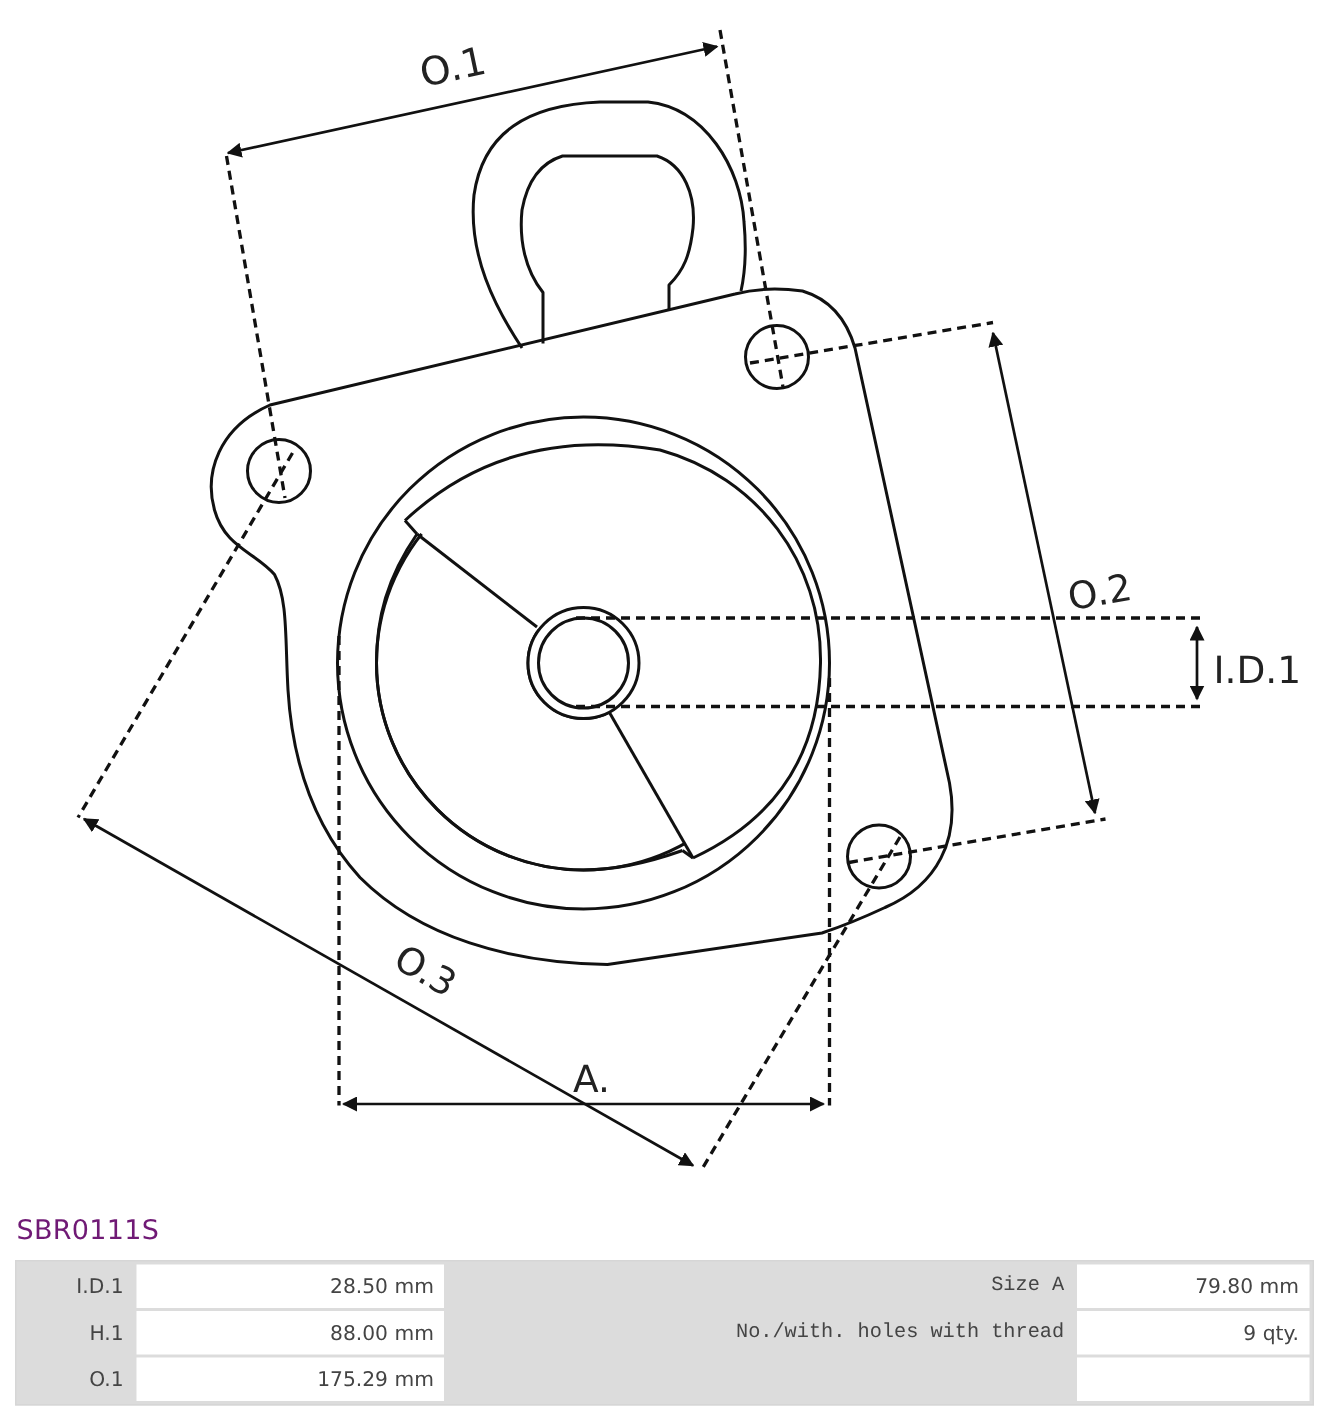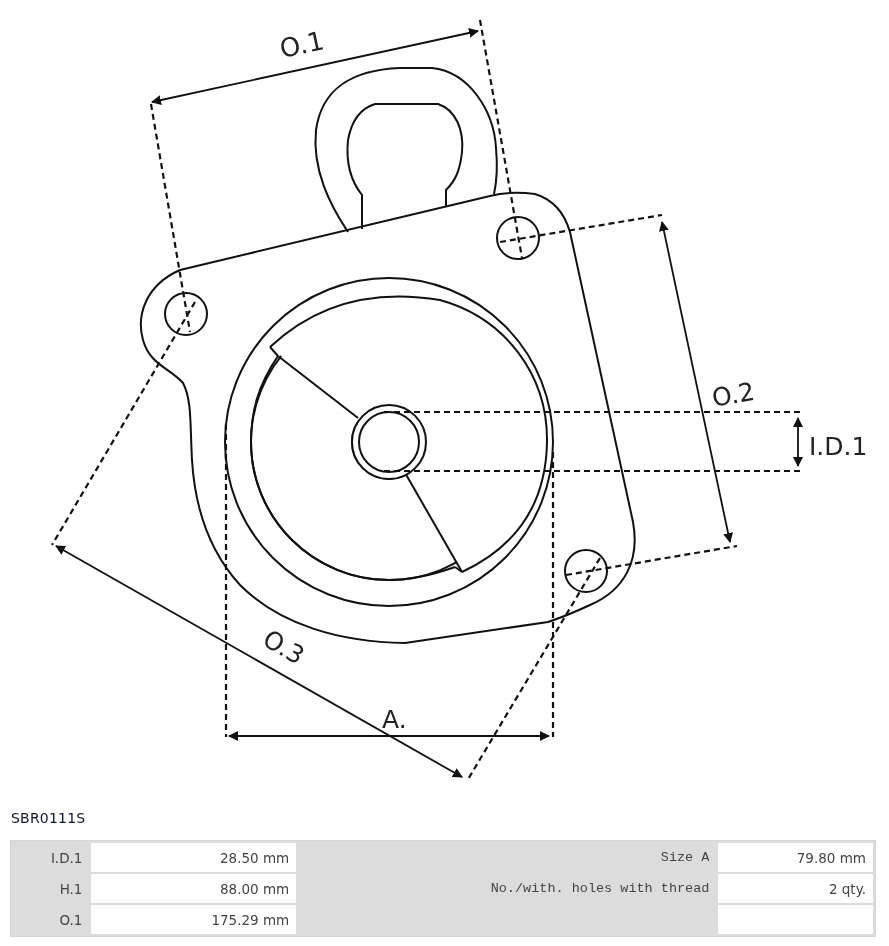--- a/index.html
+++ b/index.html
@@ -1,19 +1,19 @@
 <!DOCTYPE html>
 <html><head>
 <meta charset="utf-8">
 <style>
   html, body { margin:0; padding:0; background:#ffffff; }
   body { width:889px; height:946px; position:relative; overflow:hidden; font-family:"DejaVu Sans", sans-serif; }
   #diagram { position:absolute; left:0; top:0; width:889px; height:800px; }
   #diagram text { font-family:"DejaVu Sans", sans-serif; fill:#222; }
-  .title { position:absolute; left:11px; top:810px; font-size:14px; color:#0f172a; letter-spacing:0.2px; }
+  .title { position:absolute; left:11px; top:810px; font-size:18px; color:#701a75; letter-spacing:0.2px; }
   table.spec { position:absolute; left:10px; top:840px; width:866px; border-collapse:separate; border-spacing:2px; background:#dcdcdc; border:1px solid #d6d6d6; }
   table.spec td { height:29px; font-size:13.5px; color:#444; text-align:right; padding:0 7px 0 0; box-sizing:border-box; }
   td.lbl { background:#dcdcdc; }
   td.val { background:#ffffff; }
   td.c1 { width:78px; }
   td.c2 { width:211px; }
   td.c3 { width:432px;font-family:Liberation Mono, monospace; }
   td.c4 { width:159px; }
 </style>
 </head>
@@ -93,21 +93,21 @@
       <tr>
     <td class="lbl c1">I.D.1</td>
     <td class="val c2">28.50 mm</td>
     <td class="lbl c3">Size A</td>
     <td class="val c4">79.80 mm</td>
   </tr>
   <tr>
     <td class="lbl c1">H.1</td>
     <td class="val c2">88.00 mm</td>
     <td class="lbl c3">No./with. holes with thread</td>
-    <td class="val c4">2 qty.</td>
+    <td class="val c4">9 qty.</td>
   </tr>
   <tr>
     <td class="lbl c1">O.1</td>
     <td class="val c2">175.29  mm</td>
     <td class="lbl c3"></td>
     <td class="val c4"></td>
   </tr>
 </tbody>
   </table>
 

